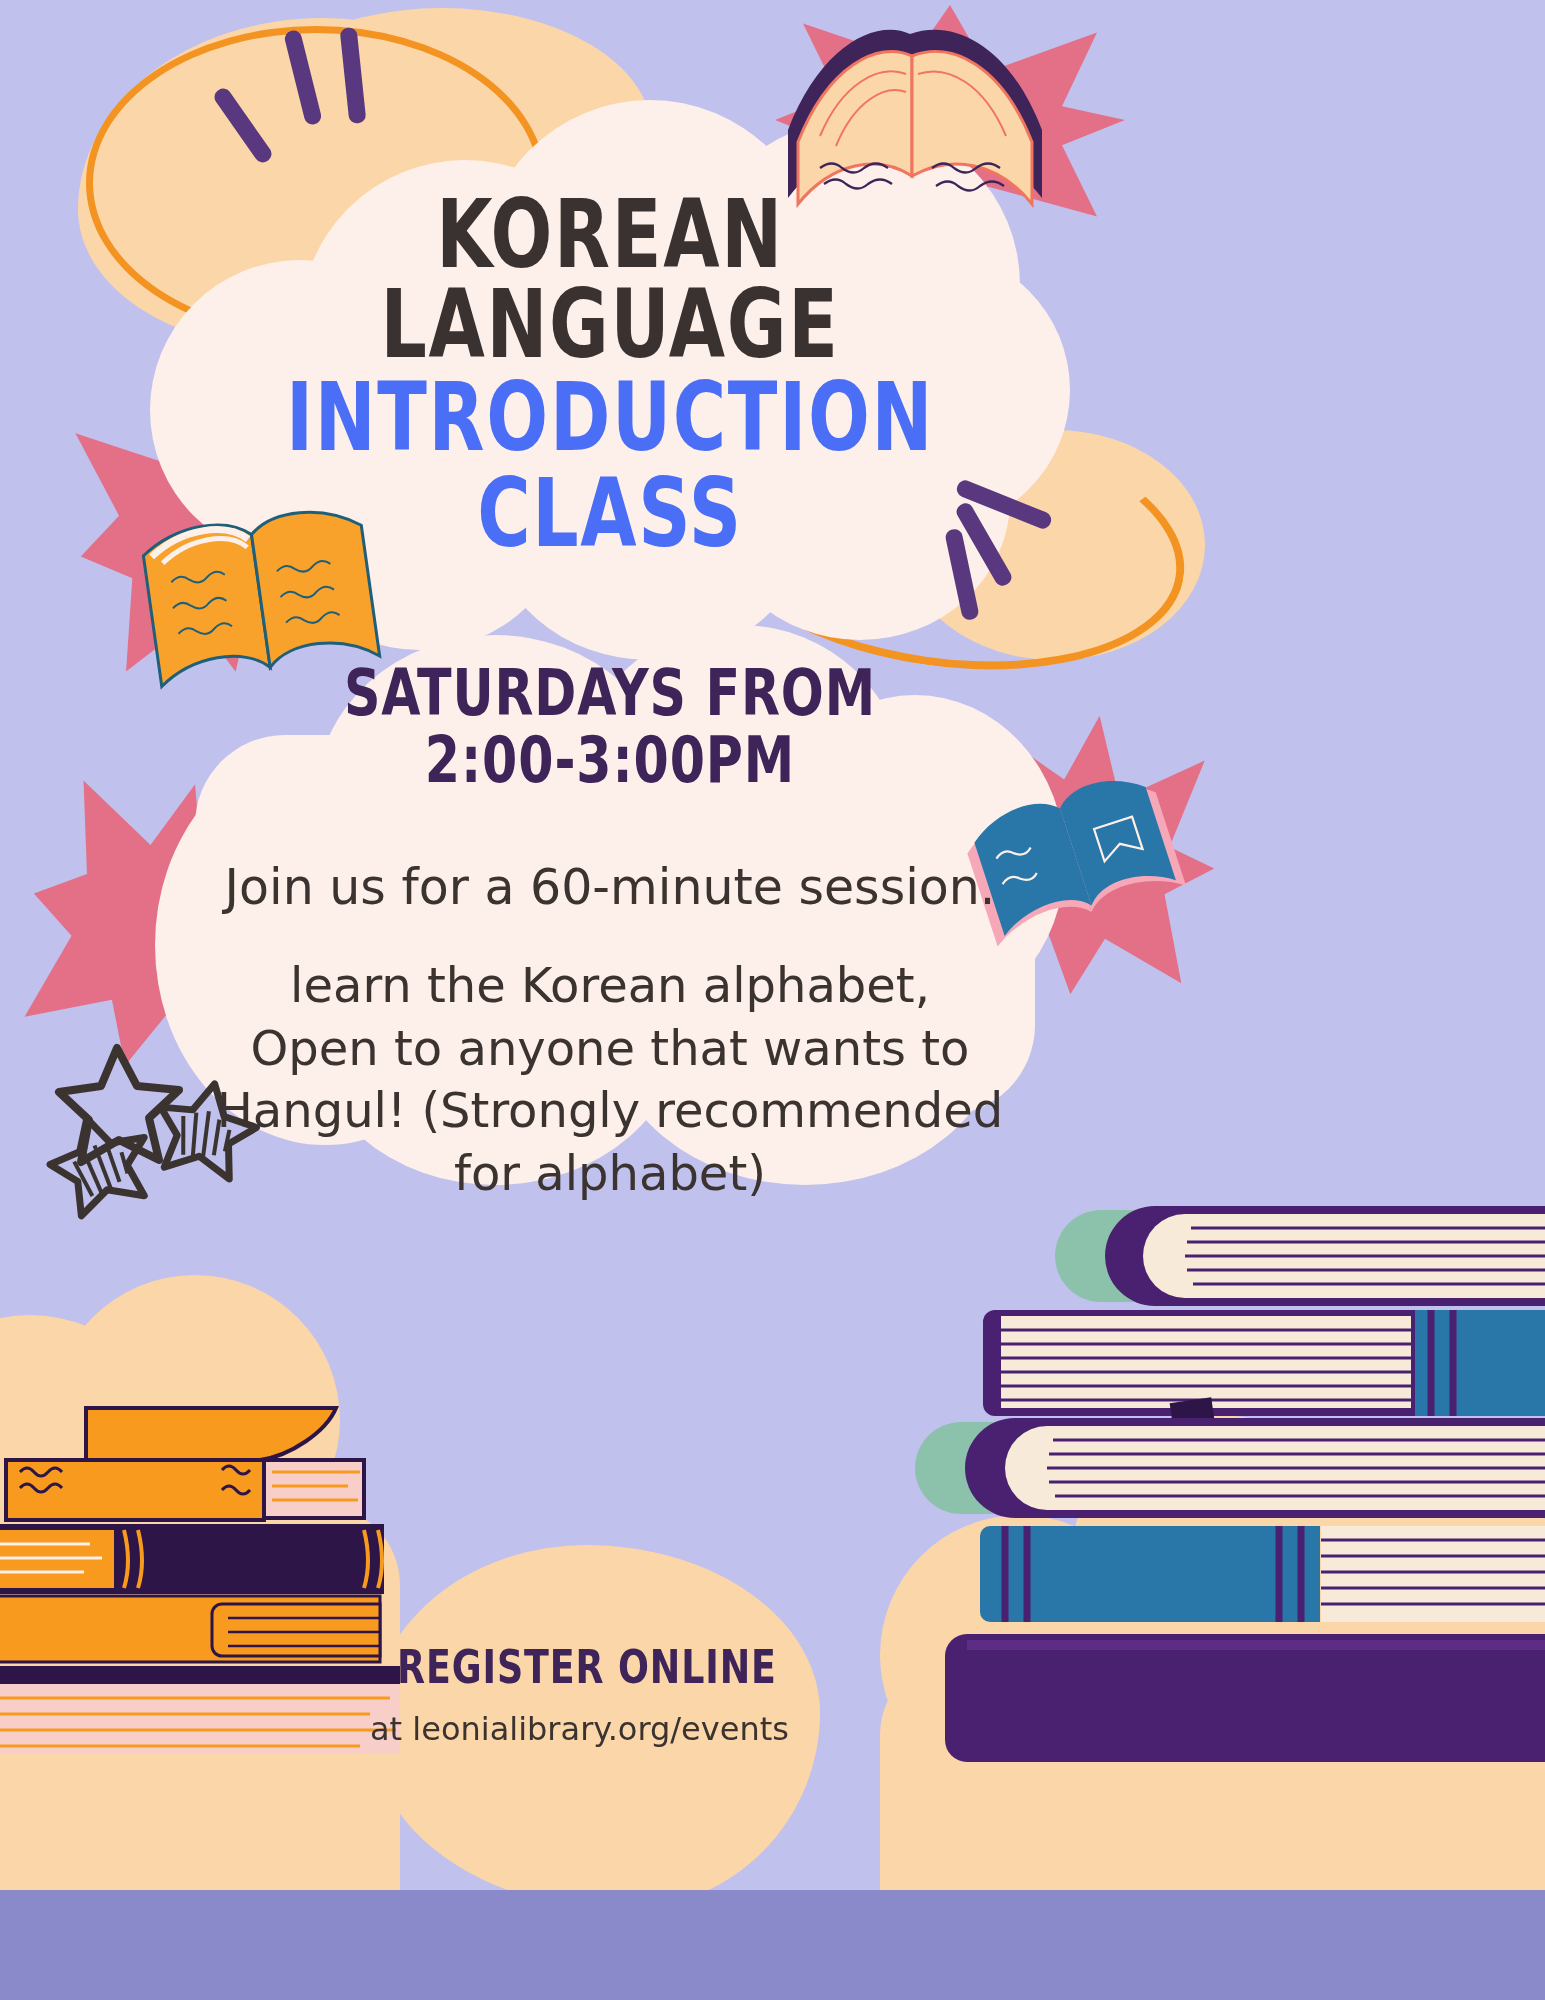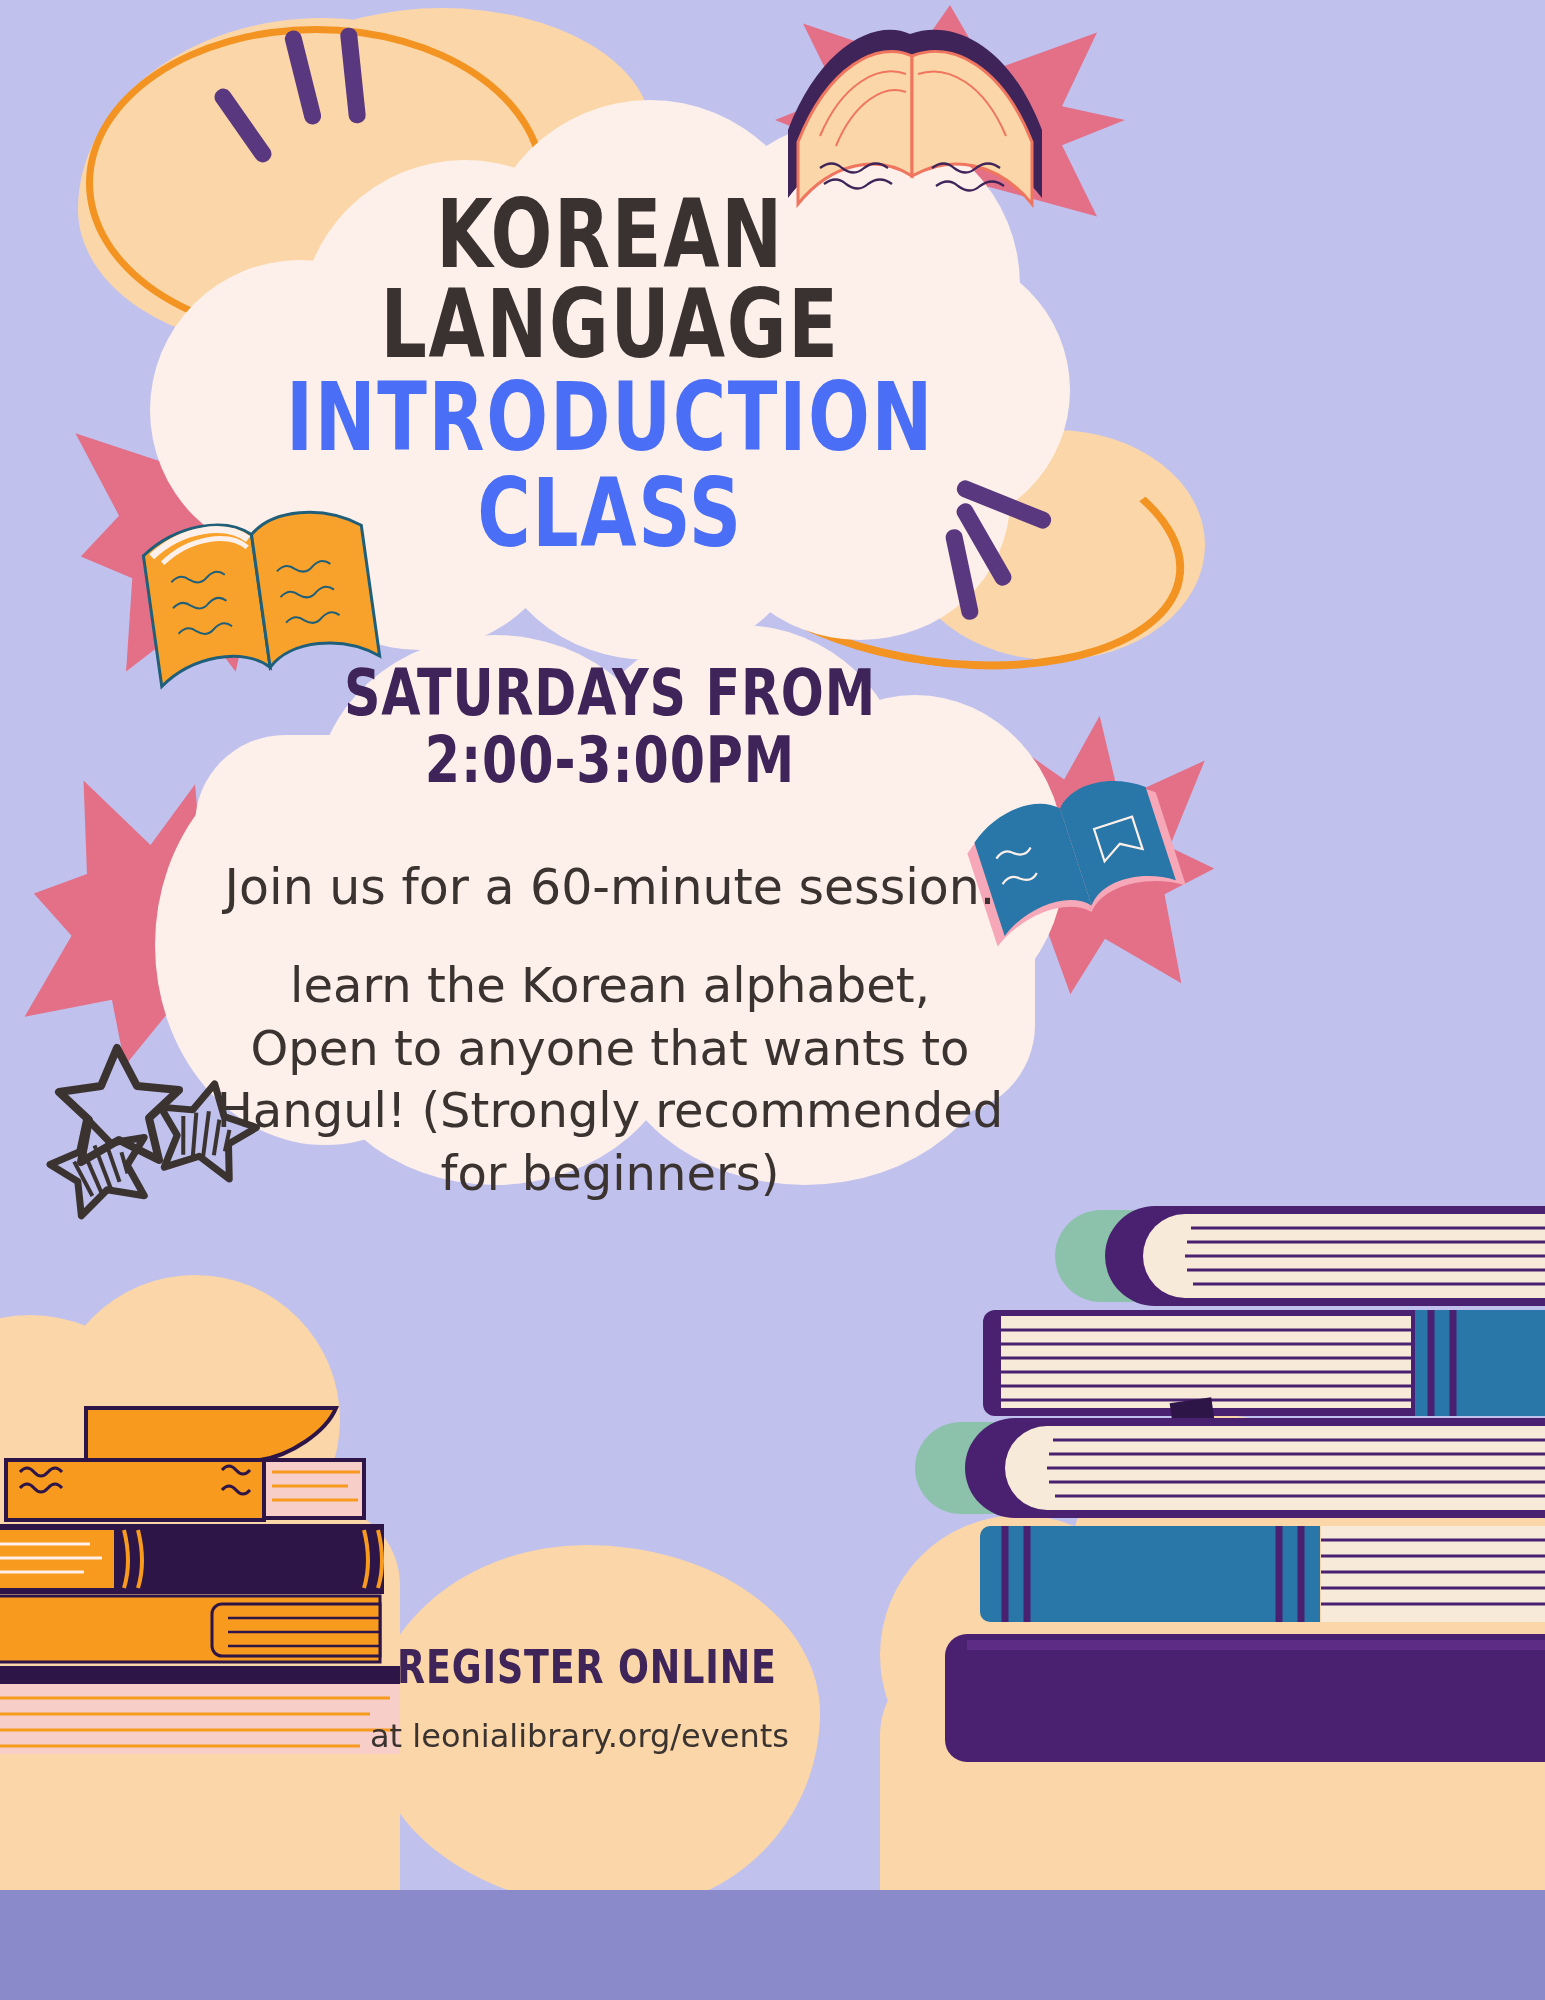--- a/index.html
+++ b/index.html
@@ -121,21 +121,21 @@
     position:absolute;left:370px;top:1640px;width:450px;
     text-align:left;z-index:30;
   }
   .r-head{
     font-family:"DejaVu Sans Condensed","Liberation Sans Narrow","Liberation Sans",sans-serif;
     font-weight:700;color:#3e2458;font-size:46px;letter-spacing:1px;
     transform:scaleX(.88);
   }
   .r-url{
     font-family:"DejaVu Sans","Liberation Sans",sans-serif;
-    color:#3a3330;font-size:32px;margin-top:23px;
+    color:#3a3330;font-size:32px;margin-top:16px;
   }
 
   
   .ill{position:absolute;pointer-events:none;}
 
   
   .dash{position:absolute;background:#5a3880;border-radius:8px;}
 
   svg{display:block;overflow:visible;}
 </style>
@@ -394,21 +394,21 @@
   </div>
 
   <div class="details">
     <div class="d-time">SATURDAYS FROM</div>
     <div class="d-time">2:00-3:00PM</div>
     <div class="d-sub">Join us for a 60-minute session.</div>
     <div class="d-body">
       <div>learn the Korean alphabet,</div>
       <div>Open to anyone that wants to</div>
       <div>Hangul! (Strongly recommended</div>
-      <div>for beginners)</div>
+      <div>for alphabet)</div>
     </div>
   </div>
 
   <div class="register">
     <div class="r-head">REGISTER ONLINE</div>
     <div class="r-url">at leonialibrary.org/events</div>
   </div>
 
 </div>
 

